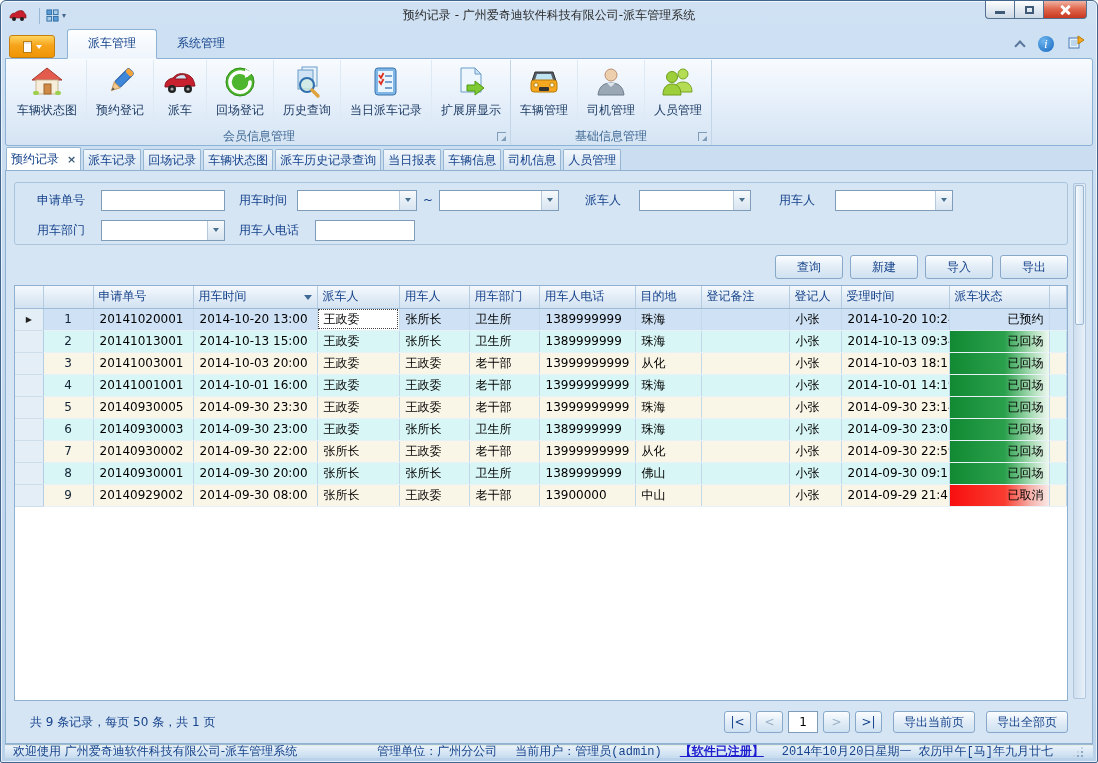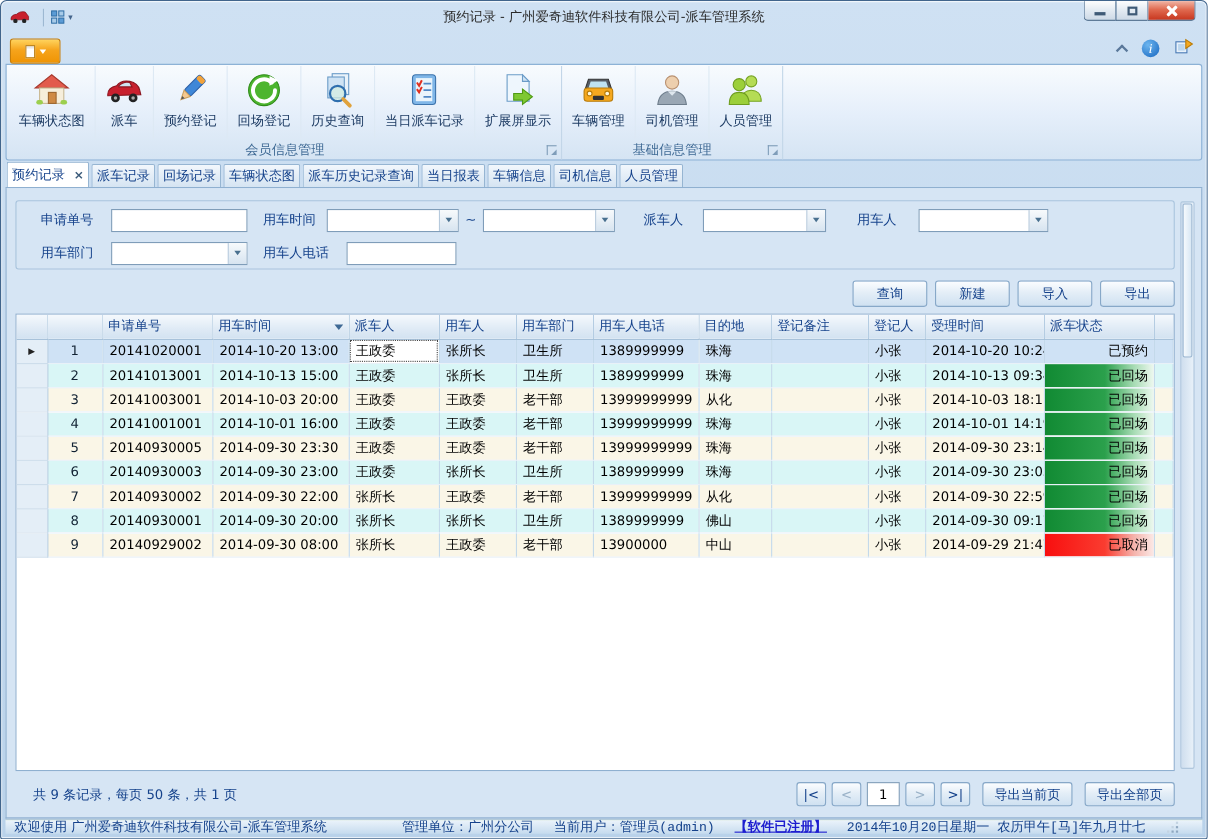--- a/index.html
+++ b/index.html
@@ -106,21 +106,21 @@
   .pbtn{width:27px;height:22px;}
   .pbtn.dis{color:#9ab2c8;}
   .pinput{width:30px;height:22px;border:1px solid #7f9db9;text-align:center;font:inherit;color:#000;}
   .xbtn{height:22px;padding:0 10px;margin-left:6px;}
   .vscroll{position:absolute;top:12px;right:6px;bottom:44px;width:13px;border:1px solid #b0c7dd;border-radius:2px;
     background:linear-gradient(90deg,#cfdeee,#e8f1f9);}
   .vthumb{position:absolute;top:1px;left:1px;right:1px;height:140px;border:1px solid #9db8d2;border-radius:2px;
     background:linear-gradient(90deg,#f6fafd,#d8e7f4);}
   
   .statusbar{height:14px;flex:0 0 auto;background:linear-gradient(#eef5fc,#dcead7 0%,#e9f2fa 10%,#c6dbee);
-    border-top:1px solid #9db8d2;display:flex;align-items:center;padding:0 20px 0 8px;color:#15428b;justify-content:flex-end;}
+    border-top:1px solid #9db8d2;display:flex;align-items:center;padding:0 8px 0 8px;color:#15428b;justify-content:flex-end;}
   .sb-right{margin-left:auto;display:flex;align-items:center;gap:18px;font-family:Liberation Mono, monospace;}
   .reg-link{color:#1d1dcf;font-weight:bold;text-decoration:underline;}
   .grip{position:relative;width:14px;height:14px;}
   .grip::after{content:"";position:absolute;right:2px;bottom:2px;width:2px;height:2px;background:#8fa8c0;
     box-shadow:-4px 0 #8fa8c0,0 -4px #8fa8c0,-8px 0 #c3d3e2,0 -8px #c3d3e2,-4px -4px #c3d3e2;}
 </style>
 </head>
 <body>
 
 <div class="window">
@@ -155,20 +155,24 @@
           <span class="glyph-x"></span>
         </div>
     </div>
   </div>
 
   <div class="tabrow">
     <div class="appmenu">
       <span class="doc"></span>
       <span class="dropar"></span>
     </div>
+    <div id="ribbon-tabs" style="display:flex;align-items:flex-end;">
+        <div class="rtab active">派车管理</div>
+        <div class="rtab ">系统管理</div>
+      </div>
     <div class="tabrow-right">
       <span class="chev-up"></span>
       <span class="info-ic">i</span>
       <span>
         <svg width="17" height="15" viewBox="0 0 17 15">
             <rect x="1" y="3" width="10" height="10" fill="#e8f1fa" stroke="#4a7ab5"></rect>
             <rect x="3" y="5" width="6" height="6" fill="#bcd6ee"></rect>
             <path d="M10 1 l6 4 -6 4 z" fill="#f5a81f" stroke="#b87b08"></path>
           </svg>
       </span>
@@ -186,42 +190,42 @@
                 <rect x="14" y="19" width="7" height="10" fill="#cf8a45" stroke="#9c6630"></rect>
                 <rect x="3" y="26" width="6" height="4" rx="2" fill="#9ccf4e"></rect>
                 <rect x="25" y="26" width="6" height="4" rx="2" fill="#9ccf4e"></rect>
               </svg>
             </span>
      <span class="rlabel">车辆状态图</span>
           </div>
           <div class="ritem">
      <span class="ric">
               <svg viewBox="0 0 34 34">
+                <g transform="rotate(45 17 17)">
+                  <rect x="13" y="1" width="8" height="20" rx="2" fill="#3f87d8" stroke="#2b5fa8"></rect>
+                  <rect x="13" y="1" width="8" height="5" rx="2" fill="#f2a33c"></rect>
+                  <polygon points="13,21 21,21 17,29" fill="#f6c98f" stroke="#caa05f"></polygon>
+                  <polygon points="15.6,25.8 18.4,25.8 17,29" fill="#555"></polygon>
+                </g>
+              </svg>
+            </span>
+     <span class="rlabel">预约登记</span>
+          </div>
+          <div class="ritem">
+     <span class="ric">
+              <svg viewBox="0 0 34 34">
                 <path d="M2 21 c0-4 3-7 8-8 c3-4 7-5 12-4 c5 1 8 4 9 8 l1 4 l-30 1 z" fill="#c8202e" stroke="#8c1620"></path>
                 <path d="M12 13 c3-3 6-4 10-3 l2 4 l-12 0 z" fill="#cfe4f2" stroke="#8c1620"></path>
                 <circle cx="9" cy="24" r="4" fill="#222"></circle>
                 <circle cx="9" cy="24" r="1.6" fill="#aaa"></circle>
                 <circle cx="25" cy="24" r="4" fill="#222"></circle>
                 <circle cx="25" cy="24" r="1.6" fill="#aaa"></circle>
               </svg>
             </span>
      <span class="rlabel">派车</span>
-          </div>
-          <div class="ritem">
-     <span class="ric">
-              <svg viewBox="0 0 34 34">
-                <g transform="rotate(45 17 17)">
-                  <rect x="13" y="1" width="8" height="20" rx="2" fill="#3f87d8" stroke="#2b5fa8"></rect>
-                  <rect x="13" y="1" width="8" height="5" rx="2" fill="#f2a33c"></rect>
-                  <polygon points="13,21 21,21 17,29" fill="#f6c98f" stroke="#caa05f"></polygon>
-                  <polygon points="15.6,25.8 18.4,25.8 17,29" fill="#555"></polygon>
-                </g>
-              </svg>
-            </span>
-     <span class="rlabel">预约登记</span>
           </div>
           <div class="ritem">
      <span class="ric">
               <svg viewBox="0 0 34 34">
                 <circle cx="17" cy="17" r="14" fill="#4db52e" stroke="#2f8c18"></circle>
                 <path d="M24 10 a10 10 0 1 0 3 7" fill="none" stroke="#fff" stroke-width="3.6" stroke-linecap="round"></path>
                 <polygon points="22,4 30,8 22,13" fill="#fff"></polygon>
               </svg>
             </span>
      <span class="rlabel">回场登记</span>

